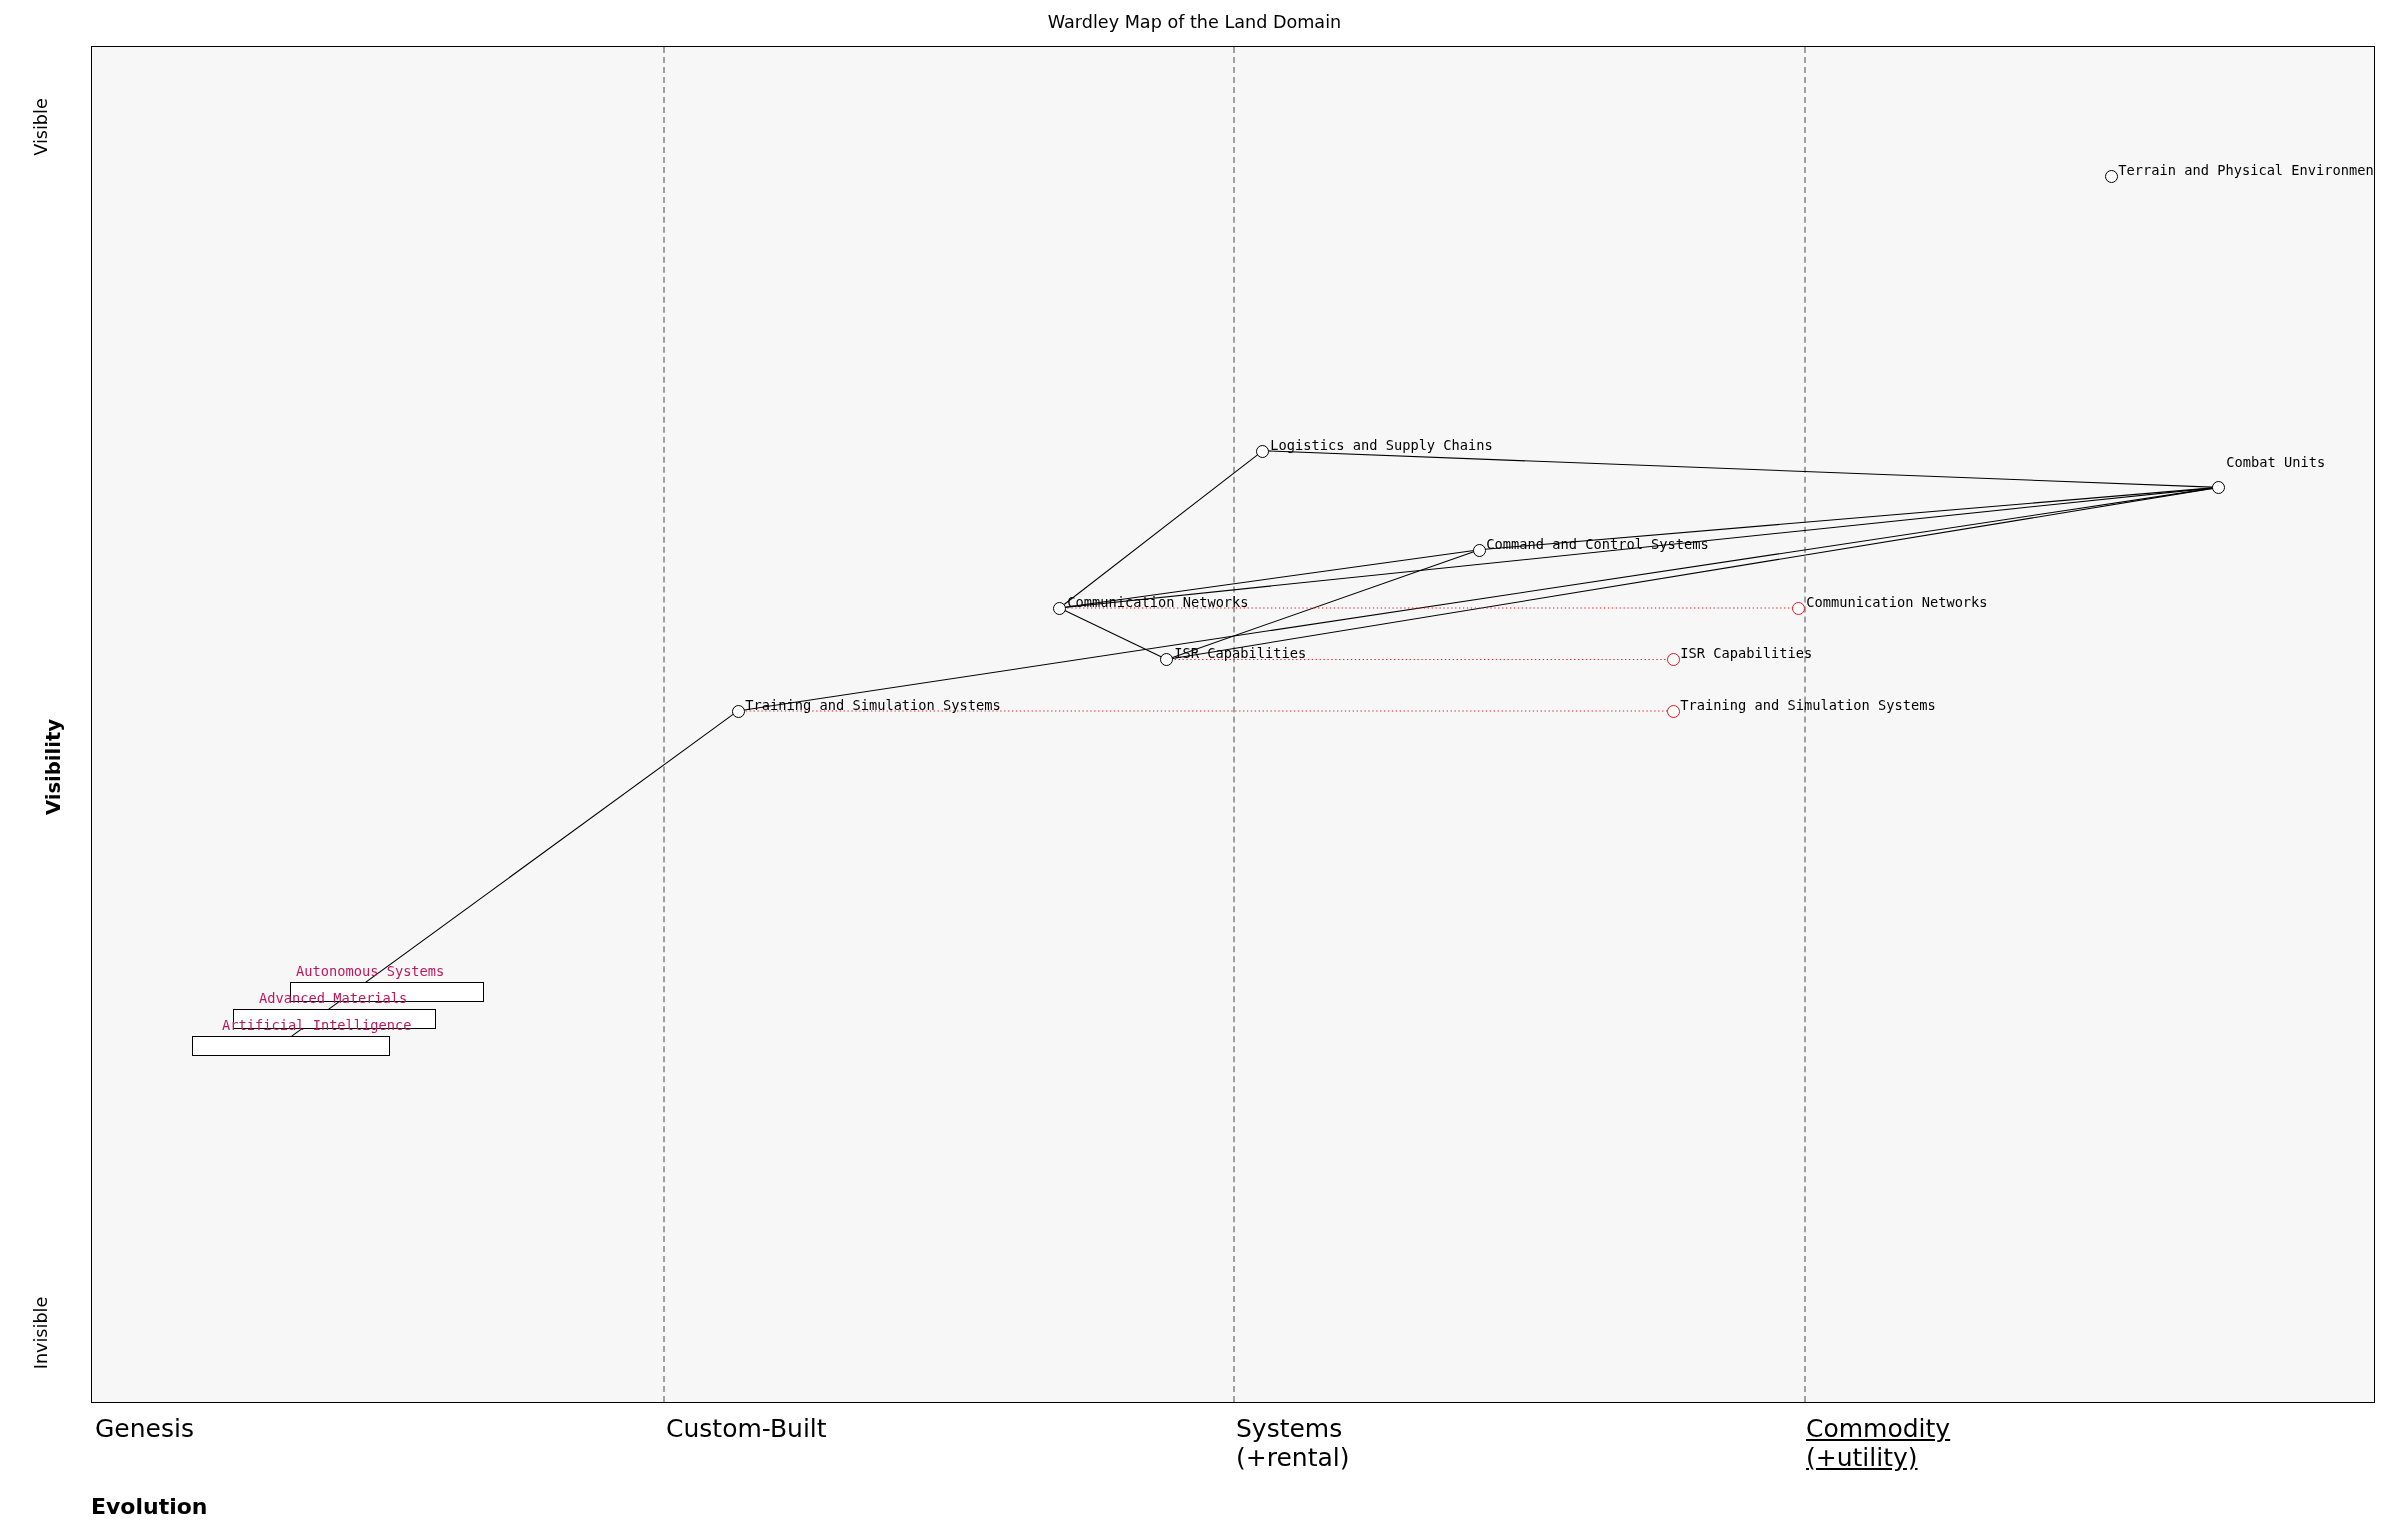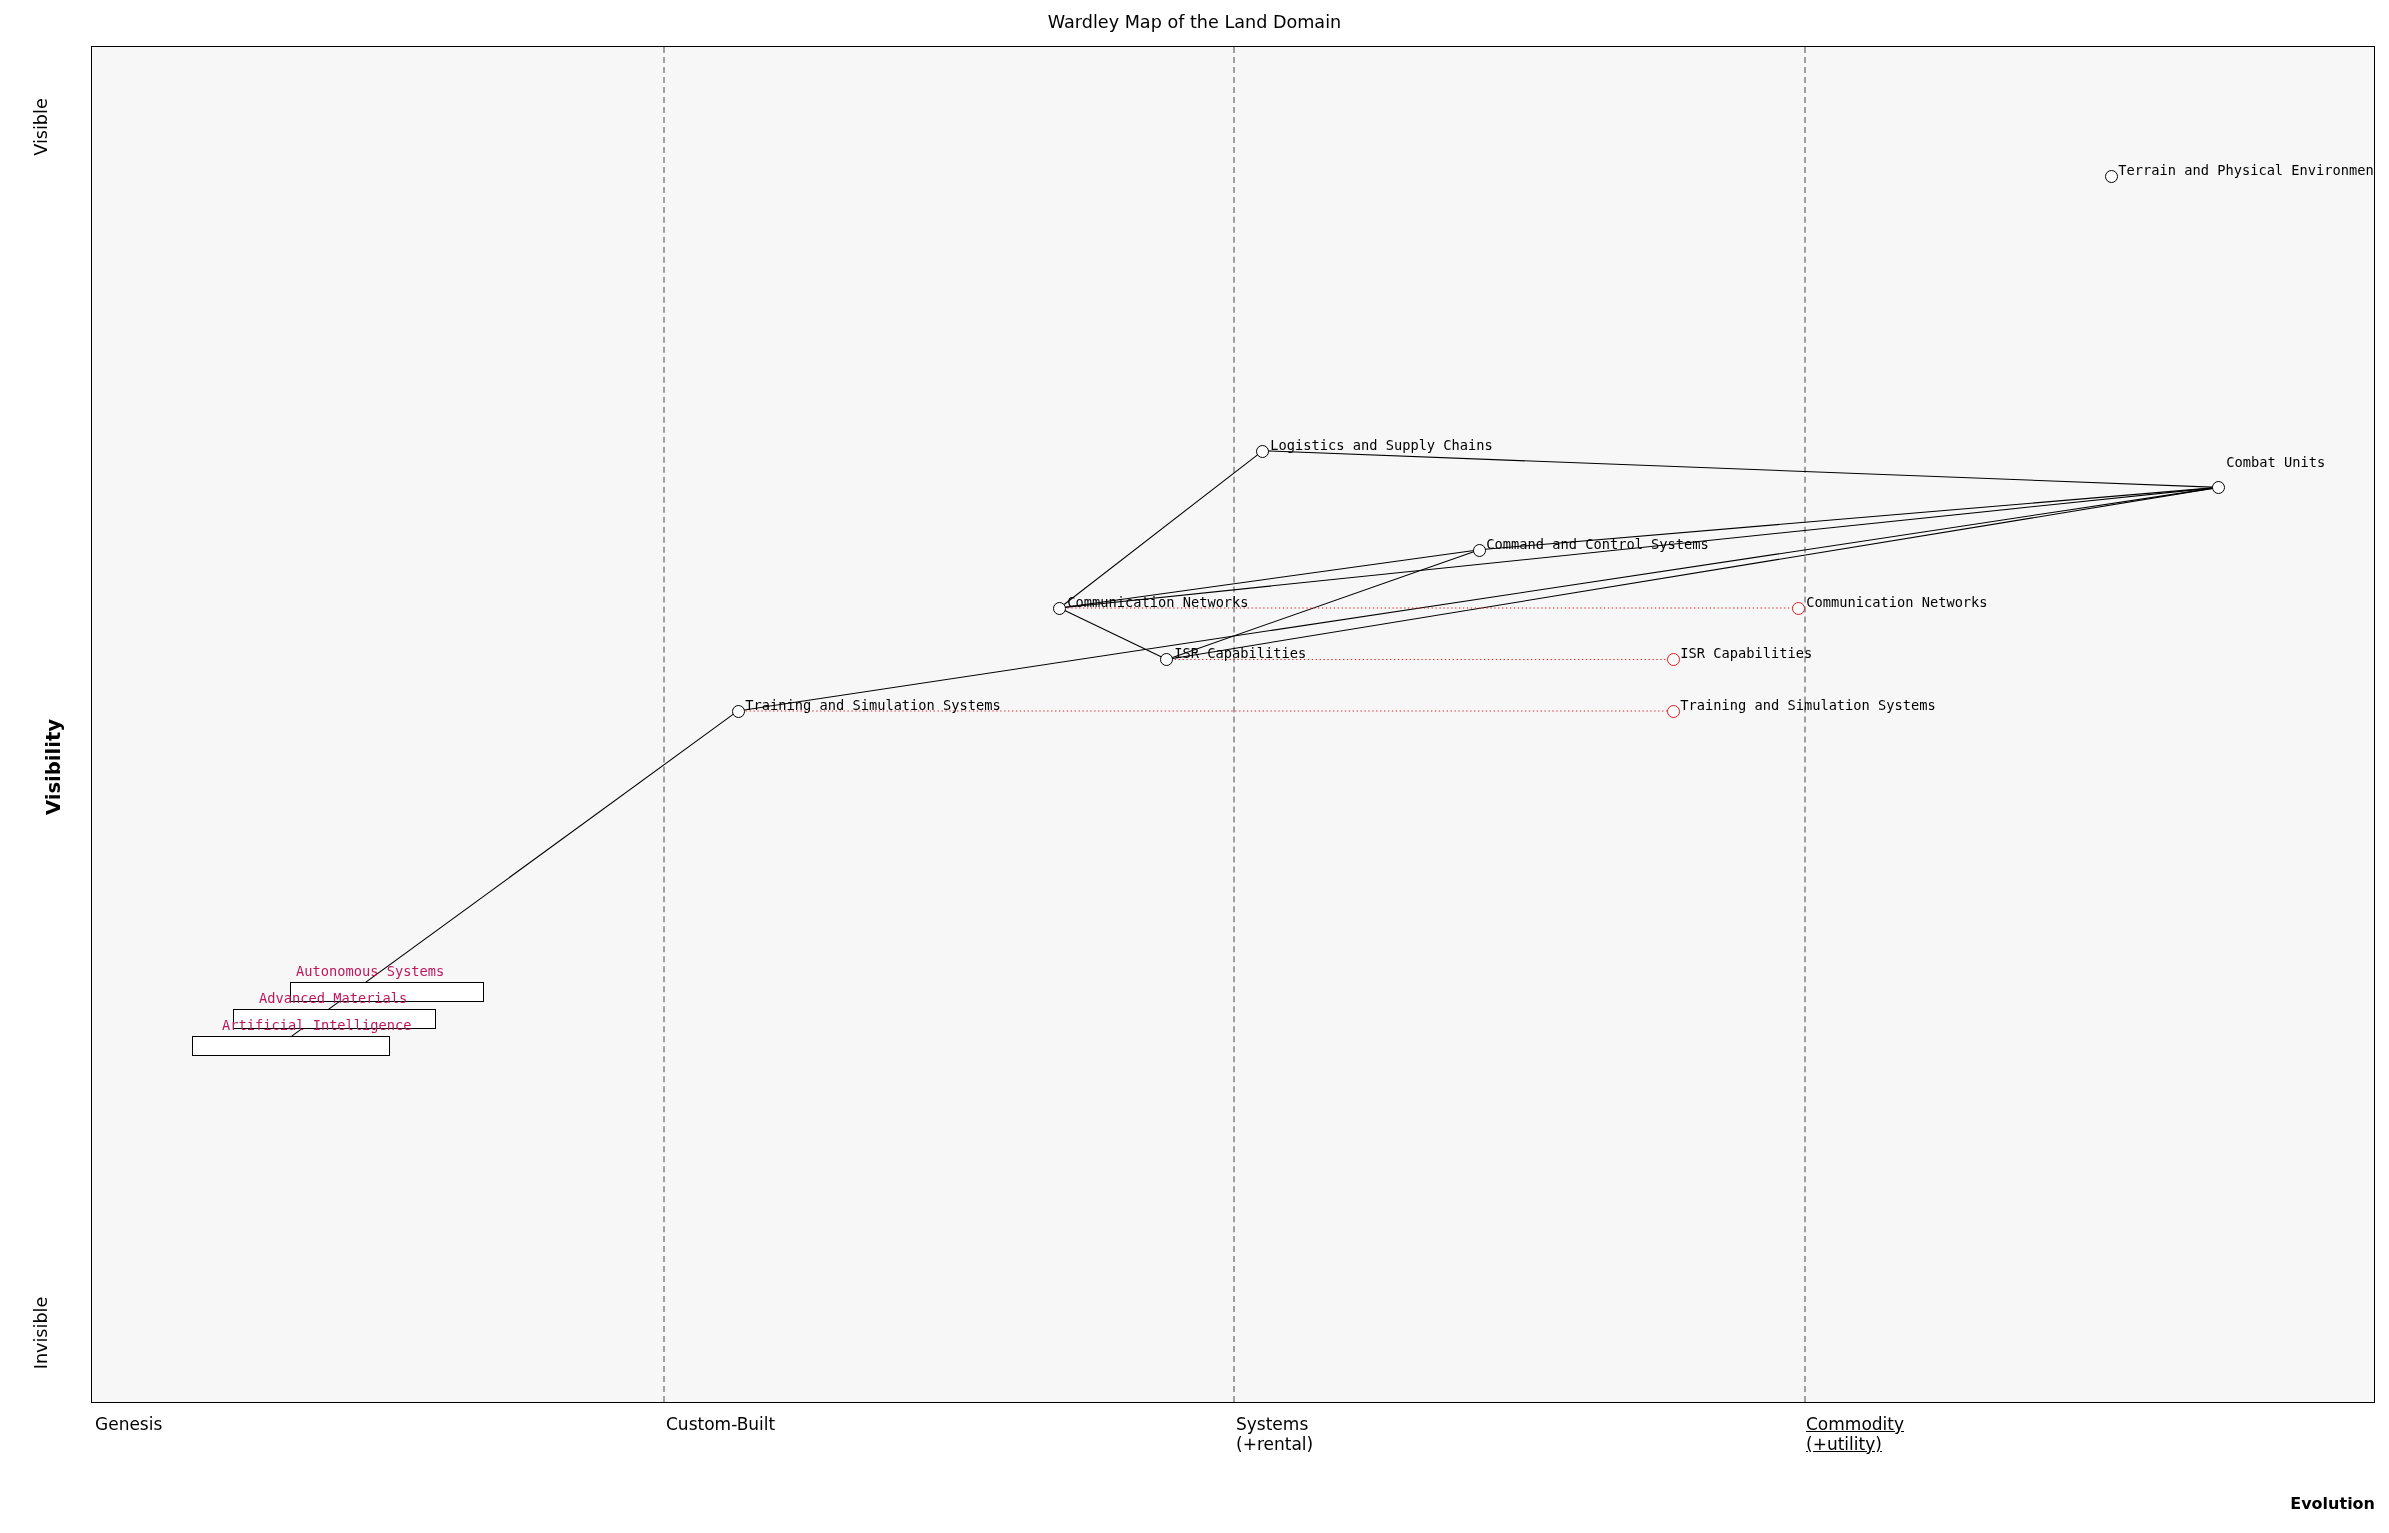--- a/index.html
+++ b/index.html
@@ -106,32 +106,32 @@
   .y-tick {
     position: absolute;
     left: 51px;
     font-size: 17.6px;
     color: #000;
     white-space: nowrap;
     transform-origin: left top;
   }
   .x-tick {
     position: absolute;
-    font-size: 17px;
+    font-size: 25px;
     color: #000;
     white-space: nowrap;
     line-height: 1.15;
   }
   .x-axis-title {
     position: absolute;
     left: 91px;
     width: 2284px;
     top: 1494px;
-    text-align: right;
-    font-size: 16px;
+    text-align: left;
+    font-size: 22px;
     font-weight: bold;
     color: #000;
   }
 </style>
 </head>
 <body>
 
 <div id="root">
 
   <div class="chart-title">Wardley Map of the Land Domain</div>

